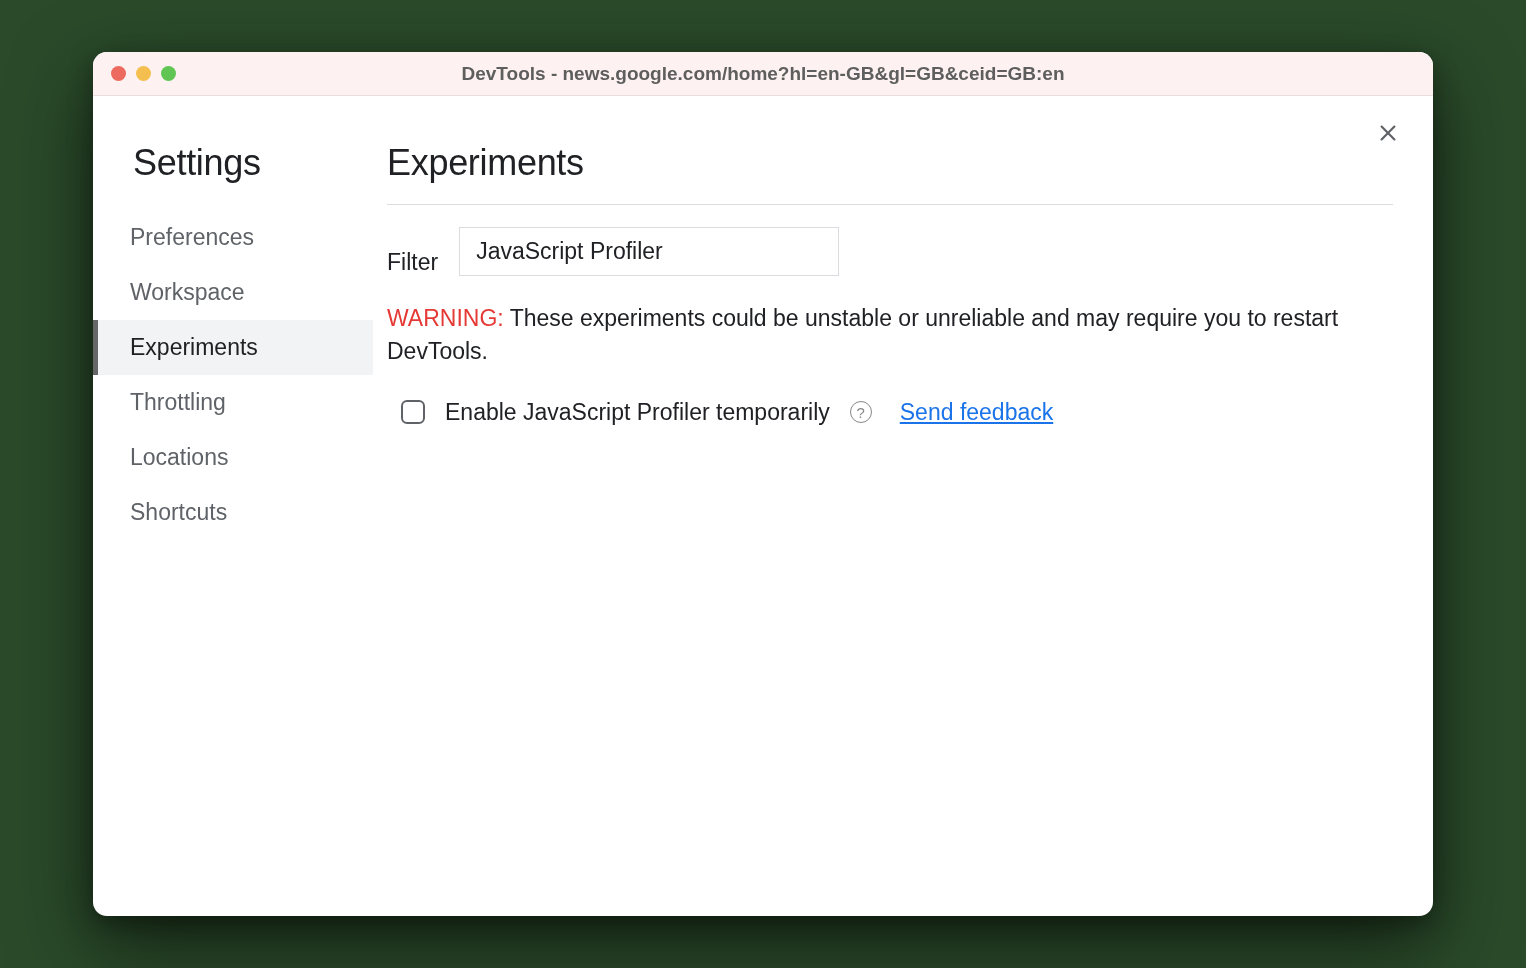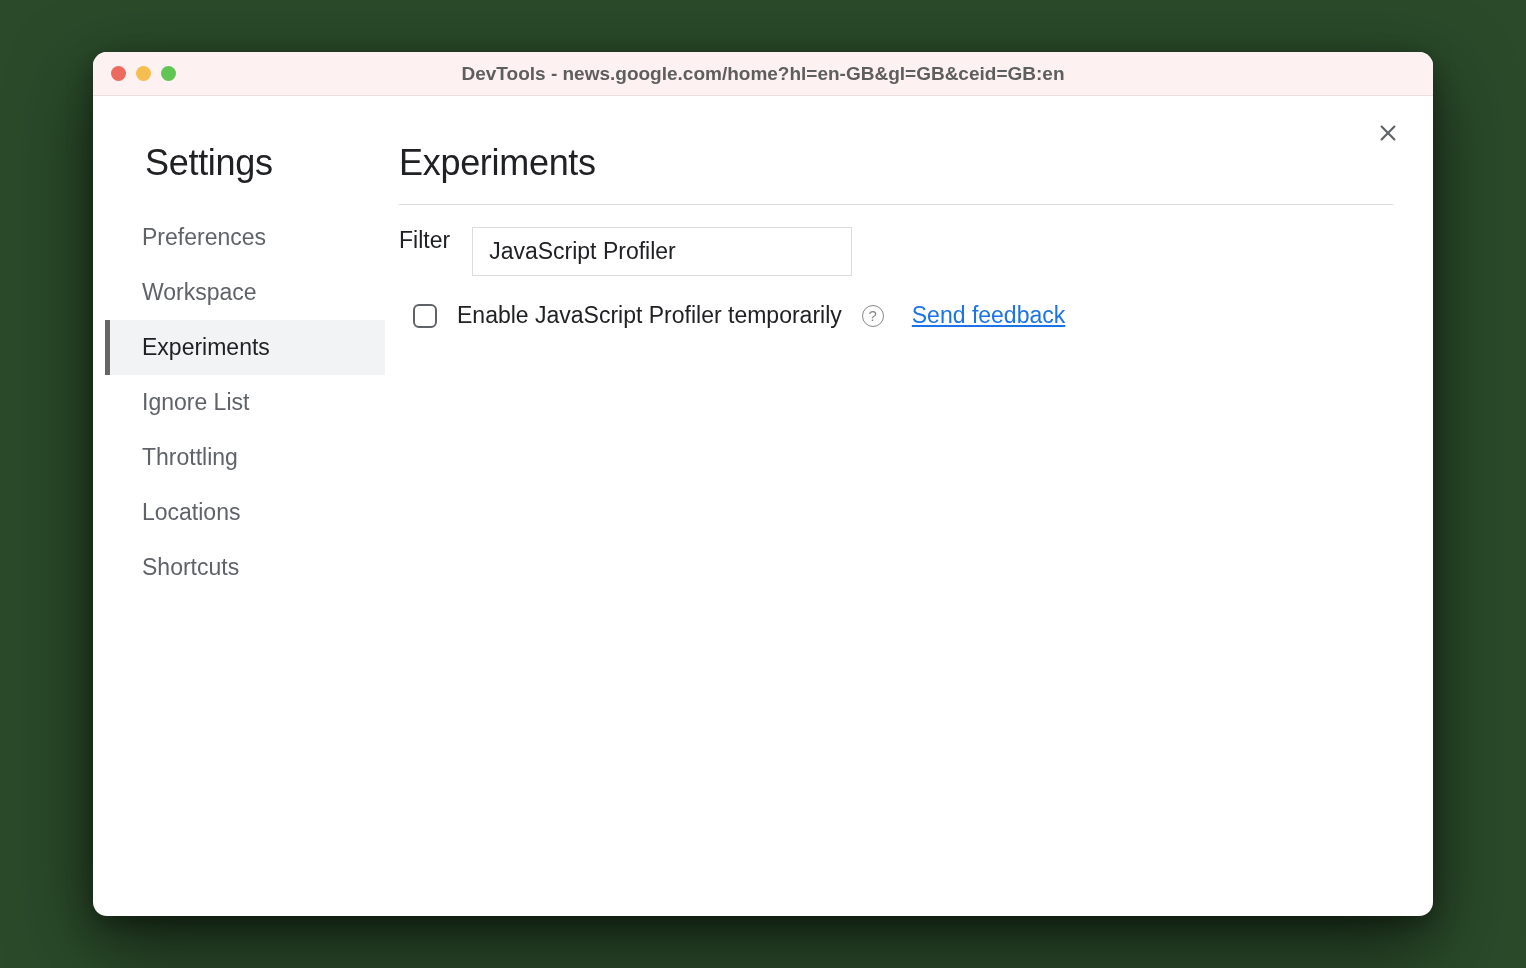--- a/index.html
+++ b/index.html
@@ -76,21 +76,20 @@
       color: #5f6368;
     }
     .close-x svg {
       width: 22px;
       height: 22px;
     }
     .sidebar {
       width: 280px;
       padding-top: 46px;
       padding-left: 0;
-      margin-left: 12px;
     }
     .sidebar h1 {
       font-size: 36px;
       font-weight: 500;
       color: #202124;
       padding-left: 40px;
       margin-bottom: 26px;
       letter-spacing: -0.3px;
     }
     .sidebar-item {
@@ -113,36 +112,36 @@
       font-size: 36px;
       font-weight: 500;
       color: #202124;
       padding-bottom: 20px;
       border-bottom: 1px solid #dadce0;
       margin-bottom: 22px;
       letter-spacing: -0.3px;
     }
     .filter-row {
       display: flex;
-      align-items: flex-start;
-      gap: 22px;
+      align-items: flex-end;
       margin-bottom: 26px;
     }
     .filter-label {
       font-size: 23px;
       color: #202124;
     }
     .filter-input {
       font-size: 23px;
       padding: 10px 16px;
       border: 1px solid #dadce0;
       color: #202124;
       width: 380px;
       font-family: inherit;
       outline: none;
+      margin-left: 21px;
     }
     .warning-text {
       font-size: 23px;
       color: #202124;
       line-height: 1.45;
       margin-bottom: 30px;
     }
     .warning-label {
       color: #e53935;
     }
@@ -204,34 +203,36 @@
       <svg viewBox="0 0 24 24">
         <path d="M5 5 L19 19 M19 5 L5 19" stroke="#5f6368" stroke-width="2.4" fill="none" stroke-linecap="round"></path>
       </svg>
     </div>
 
     <div class="sidebar">
       <h1>Settings</h1>
       <div class="sidebar-item"><span>Preferences</span></div>
       <div class="sidebar-item"><span>Workspace</span></div>
       <div class="sidebar-item active"><span>Experiments</span></div>
-      <div class="sidebar-item"><span>Ignore List</span></div>
       <div class="sidebar-item"><span>Throttling</span></div>
       <div class="sidebar-item"><span>Locations</span></div>
       <div class="sidebar-item"><span>Shortcuts</span></div>
     </div>
 
     <div class="main">
       <h2>Experiments</h2>
 
       <div class="filter-row">
         <span class="filter-label">Filter</span>
         <input class="filter-input" type="text" value="JavaScript Profiler" style="">
       </div>
 
+      <p class="warning-text">
+        <span class="warning-label">WARNING:</span><span> These experiments could be unstable or unreliable and may require you to restart DevTools.</span>
+      </p>
 
       <div class="experiment-row">
         <div class="checkbox"></div>
         <span class="experiment-label">Enable JavaScript Profiler temporarily</span>
         <span class="help-icon">?</span>
         <a class="feedback-link">Send feedback</a>
       </div>
     </div>
   </div>
 </div>

